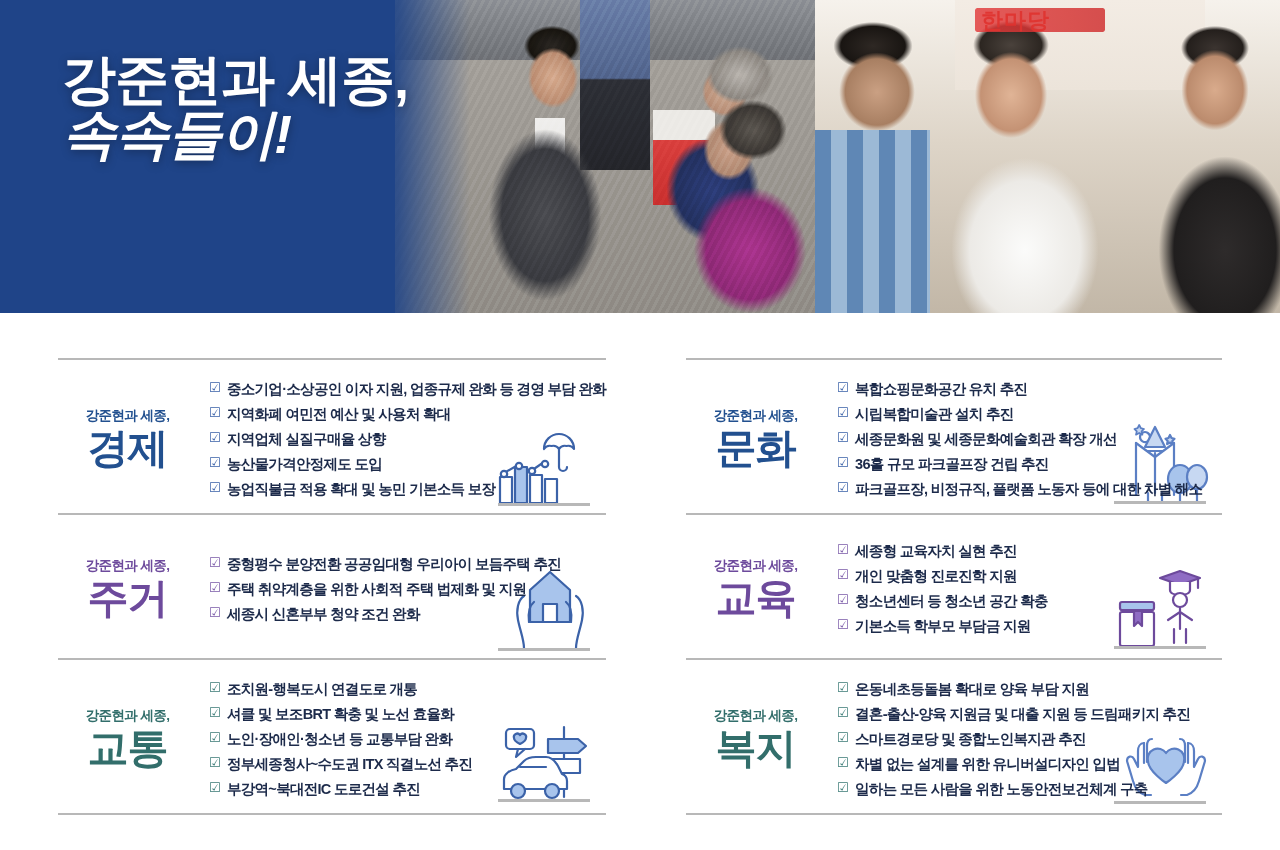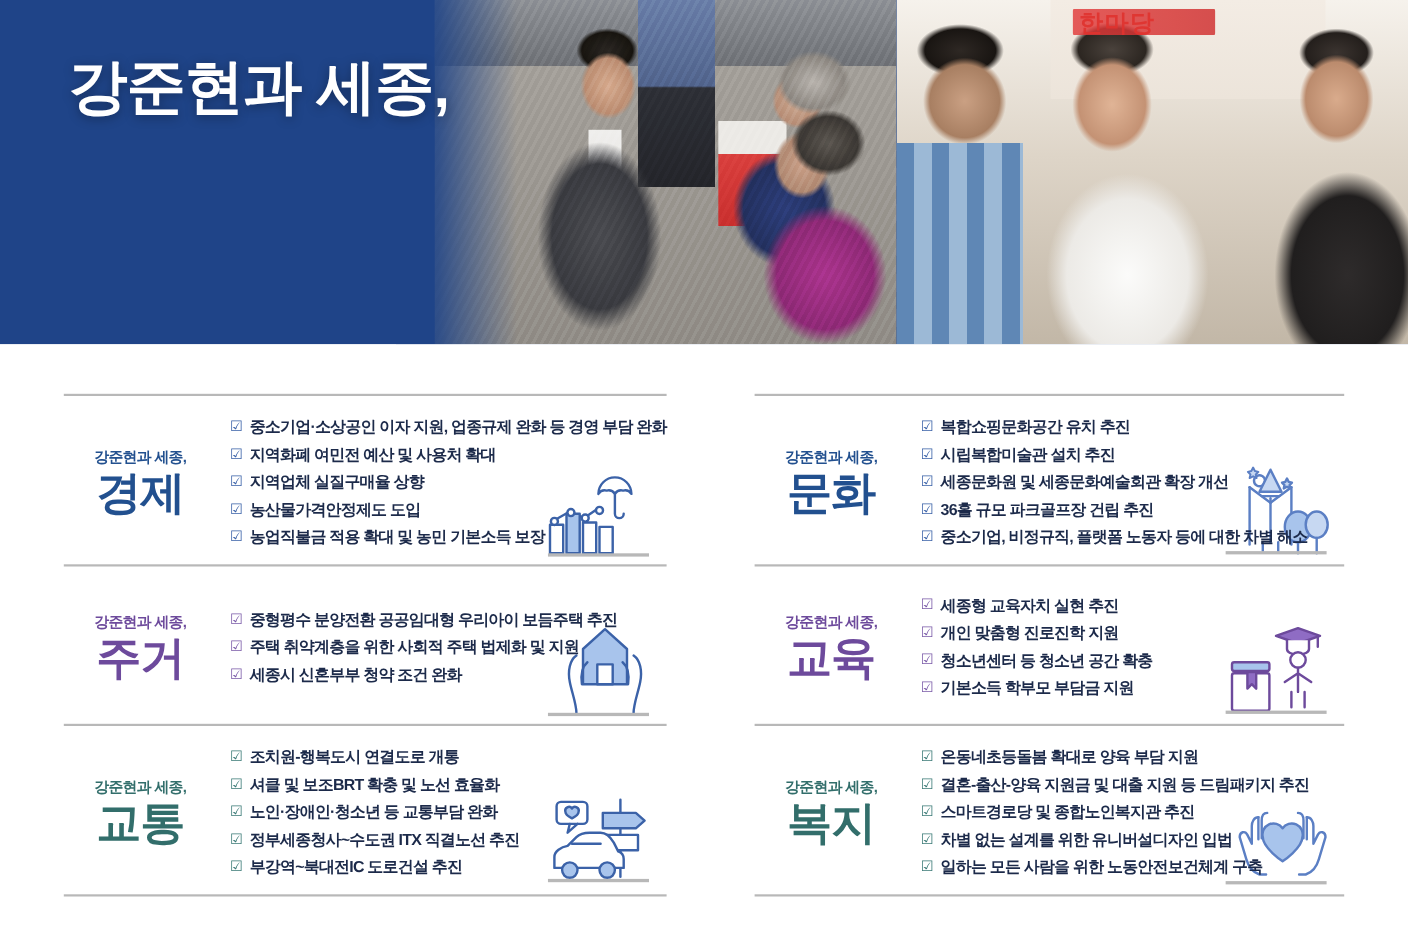--- a/index.html
+++ b/index.html
@@ -254,20 +254,21 @@
       <div class="photo photo-right">
         <div class="photoB"></div>
         <div class="banner-text">한마당</div>
       </div>
     </div>
 
     <div class="header-fade"></div>
 
     <div class="headline">
       <span class="hl-1">강준현과 세종,</span>
+      <span class="hl-3">속속들이!</span>
     </div>
   </div>
 
   <div class="content">
     <div class="column" id="col-left">
         <div class="card t-navy">
           <div class="card-label">
             <div class="label-small">강준현과 세종,</div>
             <div class="label-big">경제</div>
           </div>
@@ -409,21 +410,21 @@
             <div class="item">
               <span class="check">☑</span>
               <span class="item-text">세종문화원 및 세종문화예술회관 확장 개선</span>
             </div>
             <div class="item">
               <span class="check">☑</span>
               <span class="item-text">36홀 규모 파크골프장 건립 추진</span>
             </div>
             <div class="item">
               <span class="check">☑</span>
-              <span class="item-text">중소기업, 비정규직, 플랫폼 노동자 등에 대한 차별 해소</span>
+              <span class="item-text">파크골프장, 비정규직, 플랫폼 노동자 등에 대한 차별 해소</span>
             </div>
           </div>
           <div class="card-icon">
 <svg viewBox="0 0 104 86">
   <g fill="none" stroke="#5b7fc4" stroke-width="2.2" stroke-linecap="round" stroke-linejoin="round">
     <path d="M36 16 a5 5 0 1 0 0 .1"></path>
     <path d="M31 26 L41 6 L51 26 Z" fill="#c7d8f2"></path>
     <path d="M33 30 h16"></path>
     <path d="M41 32 v40"></path>
     <path d="M41 36 L22 22"></path>

